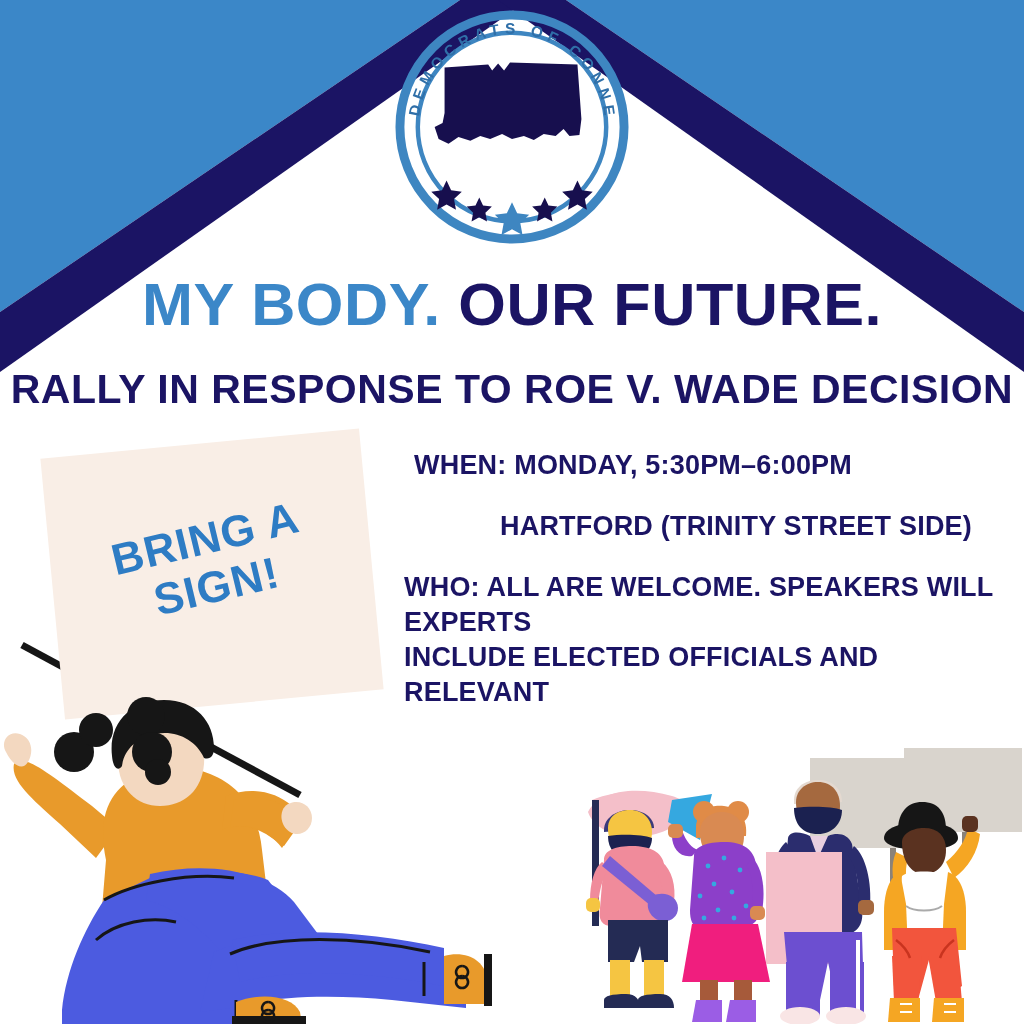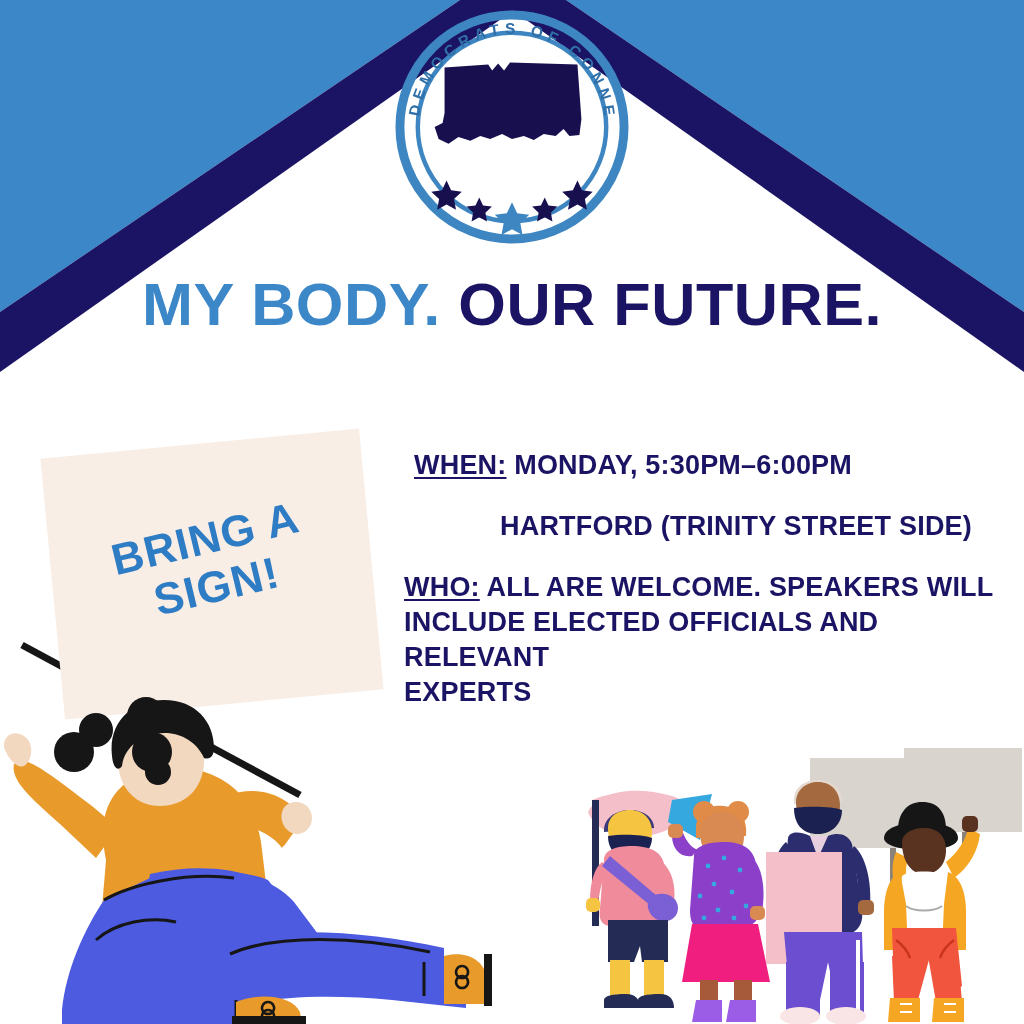--- a/index.html
+++ b/index.html
@@ -39,21 +39,21 @@
   #details{
     position:absolute;left:404px;top:448px;width:620px;
     color:#1B1464;
     font-size:27px;line-height:1.30;
     font-weight:bold;
     letter-spacing:0.2px;
   }
   #details .line{margin:0;}
   #details .block{margin-bottom:26px;}
   #details .block:last-child{margin-bottom:12px;}
-  .lbl{text-decoration:underline;text-underline-offset:3px;}
+  .lbl{text-underline-offset:3px;}
   .r-when{padding-left:10px;}
   .r-ind{padding-left:44px;text-align:center;}
 
   
   svg.fullart{position:absolute;top:0;left:0;width:1024px;height:1024px;}
 
   
   #logo{
     position:absolute;left:393px;top:-4px;width:238px;height:258px;
   }
@@ -117,41 +117,42 @@
         <path d="M186,186 l4.6,9.8 10.8,1.4 -7.9,7.5 2,10.7 -9.5,-5.2 -9.5,5.2 2,-10.7 -7.9,-7.5 10.8,-1.4 Z"></path>
       </g>
       <path fill="#3E86C1" d="M120,208 l5.2,11 12.1,1.6 -8.9,8.4 2.2,12 -10.6,-5.9 -10.6,5.9 2.2,-12 -8.9,-8.4 12.1,-1.6 Z"></path>
     </svg>
   </div>
 
   <div class="headline" id="headline-row">
     <span class="hl-a">MY BODY.</span>
     <span class="hl-b">OUR FUTURE.</span>
   </div>
+  <div class="headline" id="subheadline">RALLY IN RESPONSE TO ROE V. WADE DECISION</div>
 
   <div id="details">
 
     <div class="block">
       <p class="line r-when">
         <span class="lbl">WHEN:</span>
         <span>MONDAY, 5:30PM–6:00PM</span>
       </p>
     </div>
 
     <div class="block">
       <p class="line r-ind">HARTFORD (TRINITY STREET SIDE)</p>
     </div>
 
     <div class="block">
       <p class="line">
         <span class="lbl">WHO:</span>
         <span>ALL ARE WELCOME. SPEAKERS WILL</span>
       </p>
+      <p class="line">EXPERTS</p>
       <p class="line">INCLUDE ELECTED OFFICIALS AND RELEVANT</p>
-      <p class="line">EXPERTS</p>
     </div>
 
   </div>
 
   <svg class="fullart" viewBox="0 0 1024 1024" aria-hidden="true">
 
     <line x1="22" y1="645" x2="300" y2="795" stroke="#161616" stroke-width="7"></line>
     <line x1="330" y1="690" x2="360" y2="705" stroke="#161616" stroke-width="0"></line>
   </svg>
 

